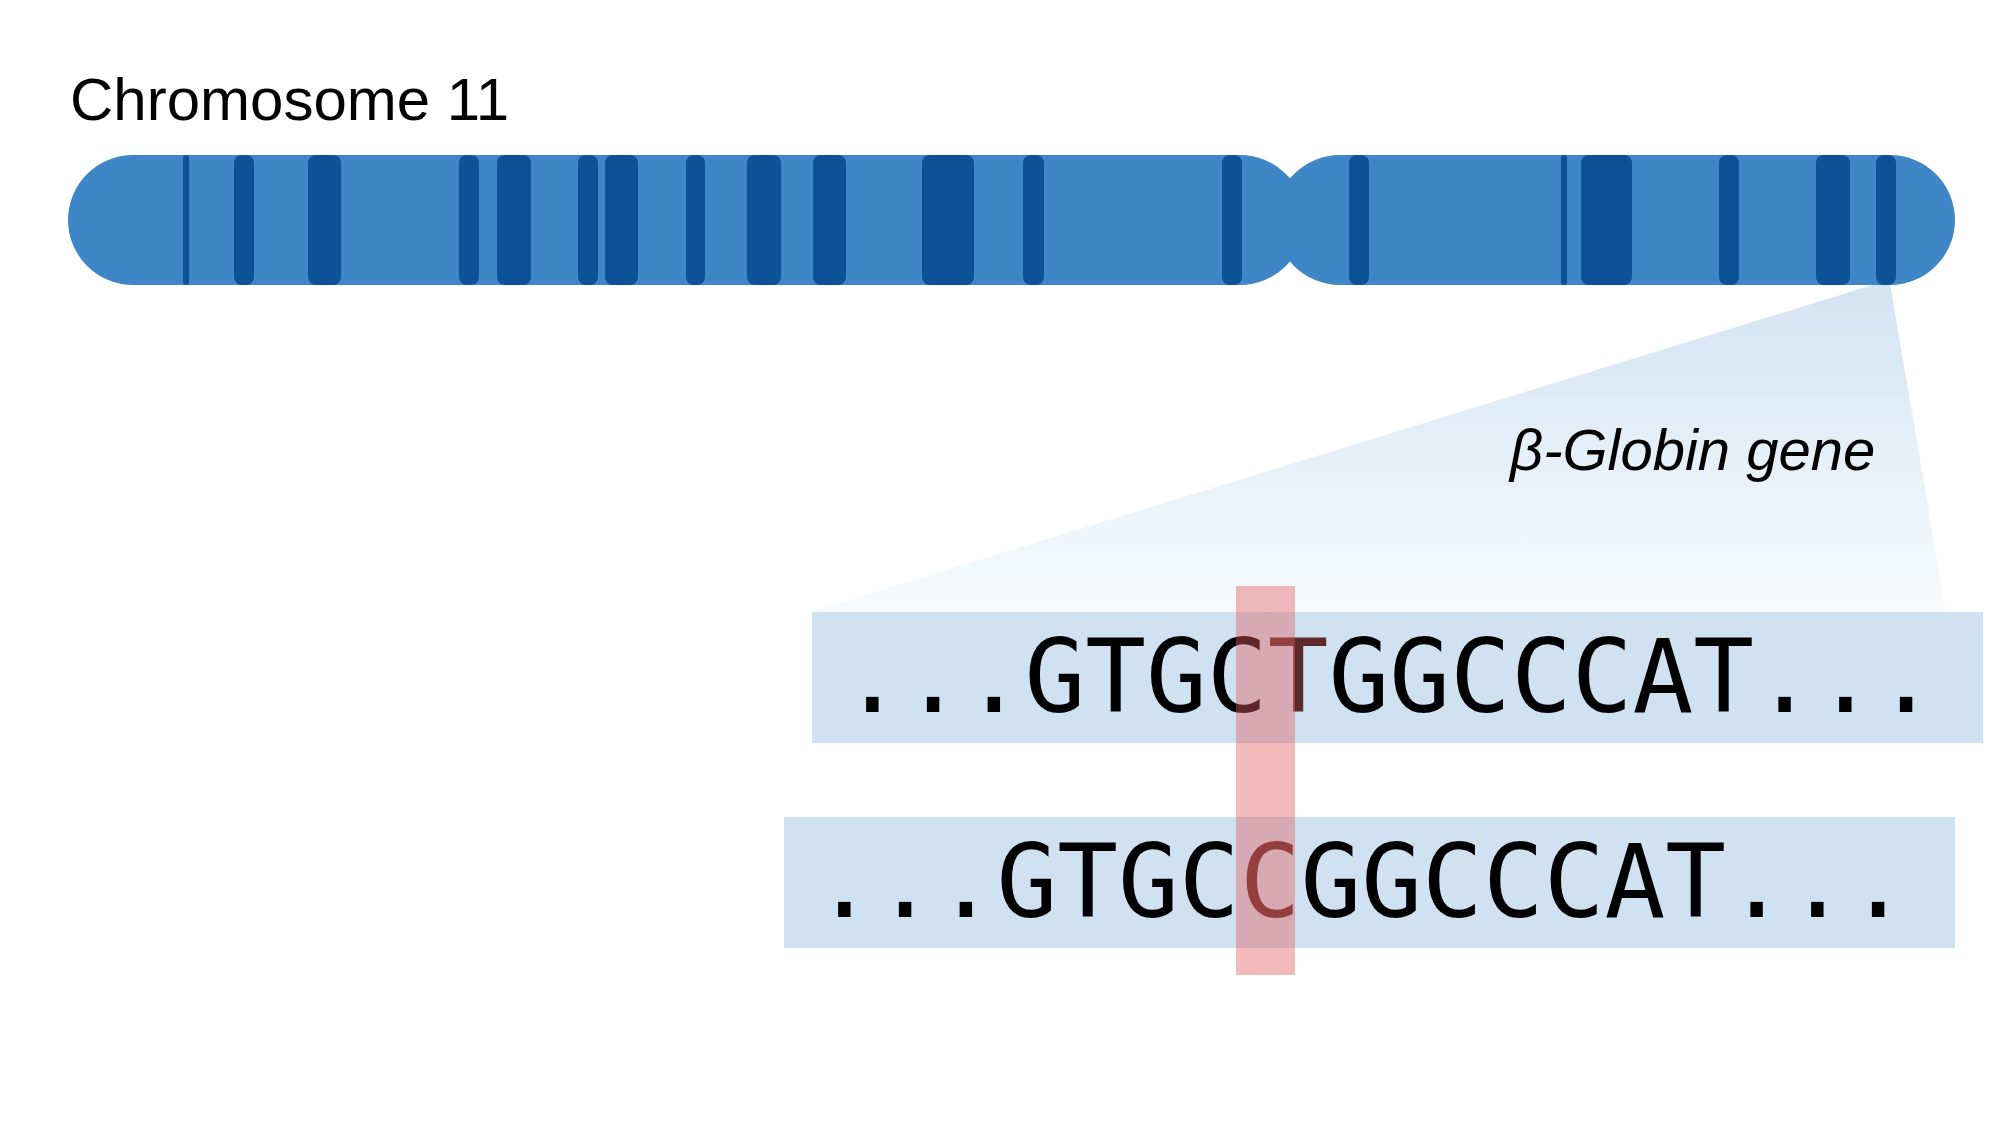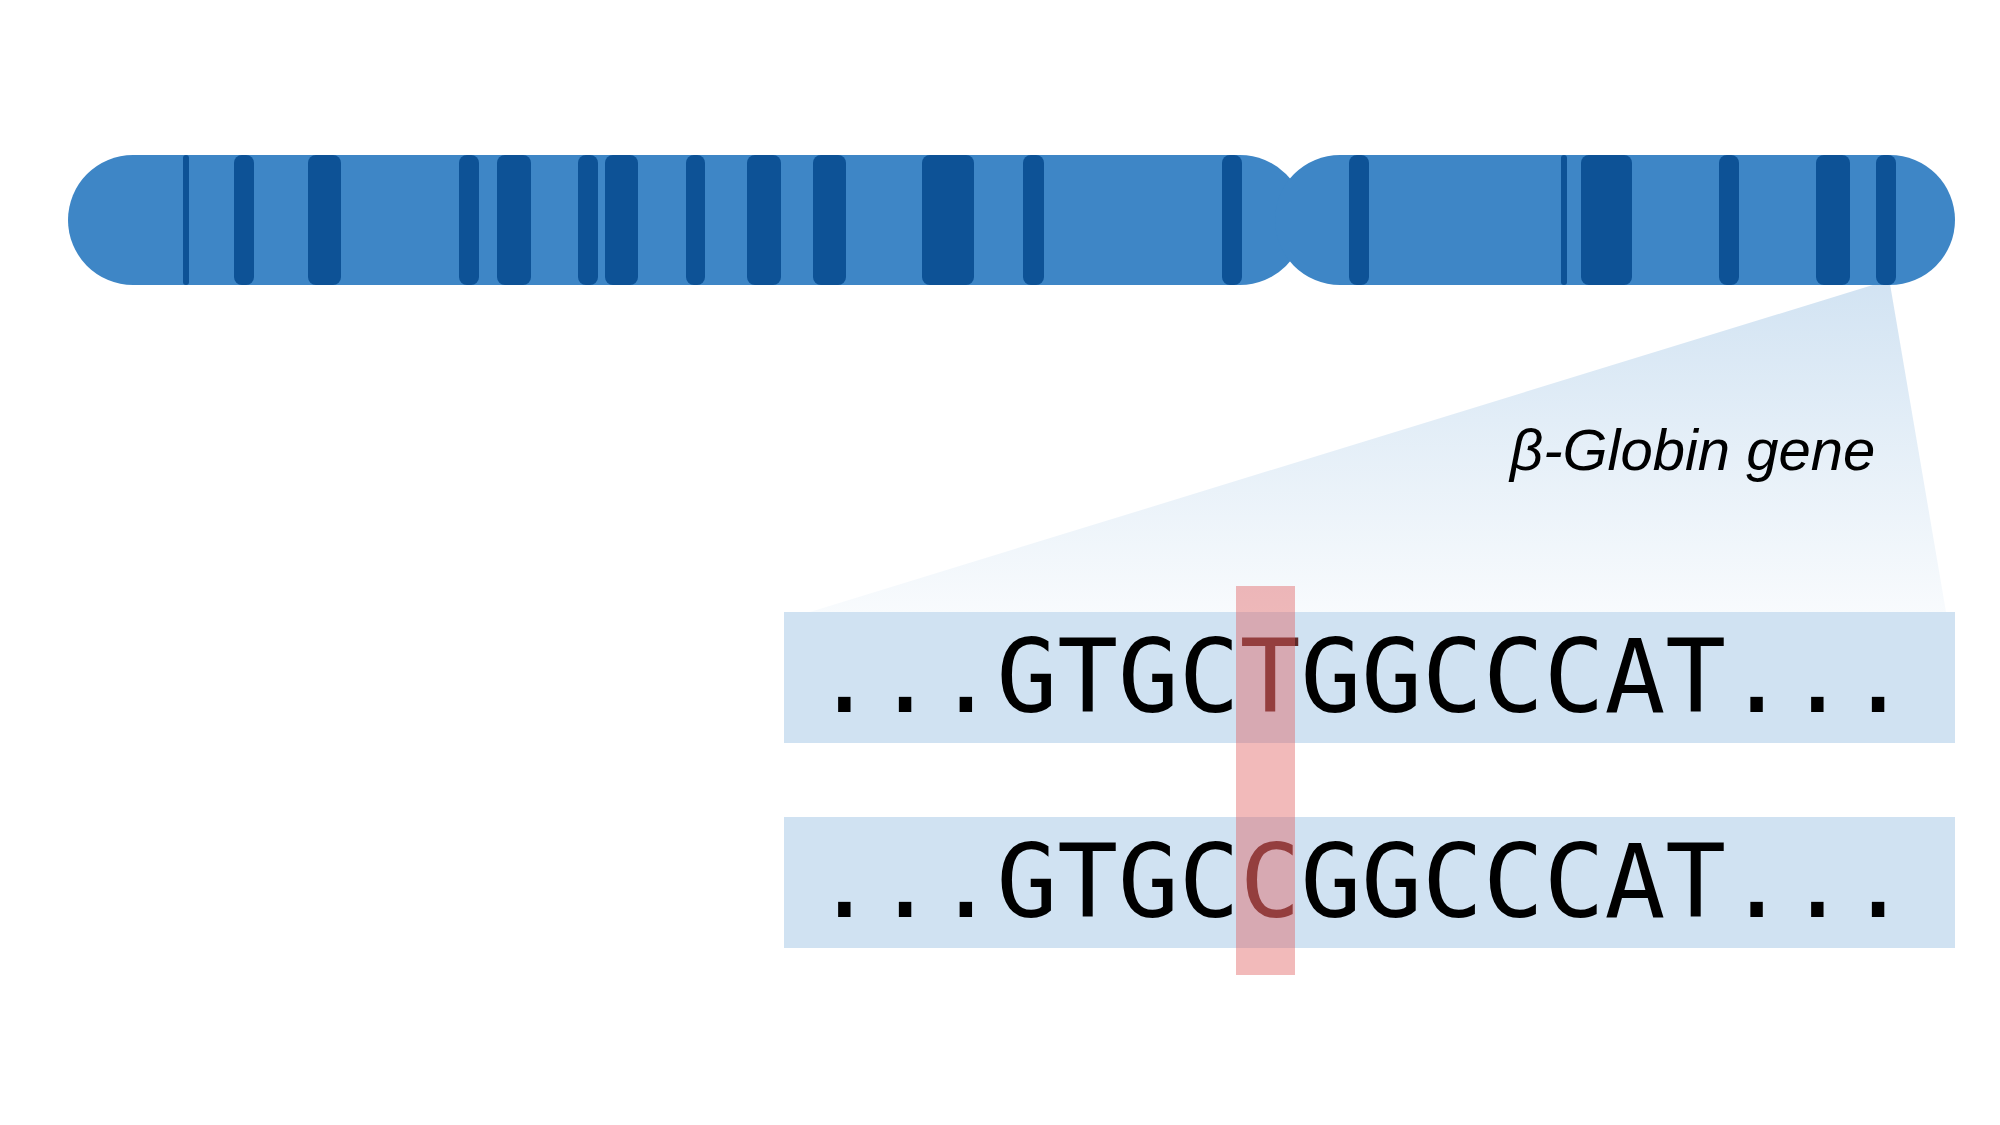--- a/index.html
+++ b/index.html
@@ -3,21 +3,21 @@
 <meta charset="utf-8">
 <style>
   html, body { margin: 0; padding: 0; background: #ffffff; }
   body { width: 2000px; height: 1125px; position: relative; overflow: hidden; font-family: "Liberation Sans", sans-serif; }
   #stage { position: absolute; left: 0; top: 0; width: 2000px; height: 1125px; }
   .label { position: absolute; color: #000; white-space: nowrap; line-height: 1; }
   #chrom-title { left: 70px; top: 70px; font-size: 60px; }
   #gene-label { left: 1510px; top: 421px; font-size: 58px; font-style: italic; }
   #mutation-label { left: 1086px; top: 994px; font-size: 60px; }
   .seq-box { position: absolute; left: 784px; width: 1171px; height: 131px; background: #d0e2f2; }
-  #seq-ref { top: 612px; }
+  #seq-ref { top: 612px; margin-left: 28px; }
   #seq-mut { top: 817px; }
   .seq-text { position: absolute; left: 0; top: 0; height: 131px; width: 1171px;
               font-family: "DejaVu Sans Mono", monospace; font-size: 101px; line-height: 131px; color: #000;
               padding-left: 30px; box-sizing: border-box; letter-spacing: 0px; white-space: pre; }
   .seq-text .hl { color: #5e2a2a; }
   #mut-highlight { position: absolute; left: 1236px; top: 586px; width: 59px; height: 389px;
                    background: rgba(225, 90, 90, 0.42); z-index: 5; pointer-events: none; }
   svg { position: absolute; left: 0; top: 0; }
 </style>
 </head>
@@ -64,20 +64,21 @@
           <rect x="1349" y="155" width="20" height="130" rx="8" fill="#0d5296"></rect>
           <rect x="1561" y="155" width="6" height="130" rx="3" fill="#0d5296"></rect>
           <rect x="1581" y="155" width="51" height="130" rx="8" fill="#0d5296"></rect>
           <rect x="1719" y="155" width="20" height="130" rx="8" fill="#0d5296"></rect>
           <rect x="1816" y="155" width="34" height="130" rx="8" fill="#0d5296"></rect>
           <rect x="1876" y="155" width="20" height="130" rx="8" fill="#0d5296"></rect>
         </g>
     </g>
   </svg>
 
+  <div class="label" id="chrom-title">Chromosome 11</div>
   <div class="label" id="gene-label">β-Globin gene</div>
 
   <div class="seq-box" id="seq-ref">
     <div class="seq-text"><span>...</span><span>GTGC</span><span class="hl">T</span><span>GGCCCAT</span><span>...</span></div>
   </div>
 
   <div class="seq-box" id="seq-mut">
     <div class="seq-text"><span>...</span><span>GTGC</span><span class="hl">C</span><span>GGCCCAT</span><span>...</span></div>
   </div>
 

